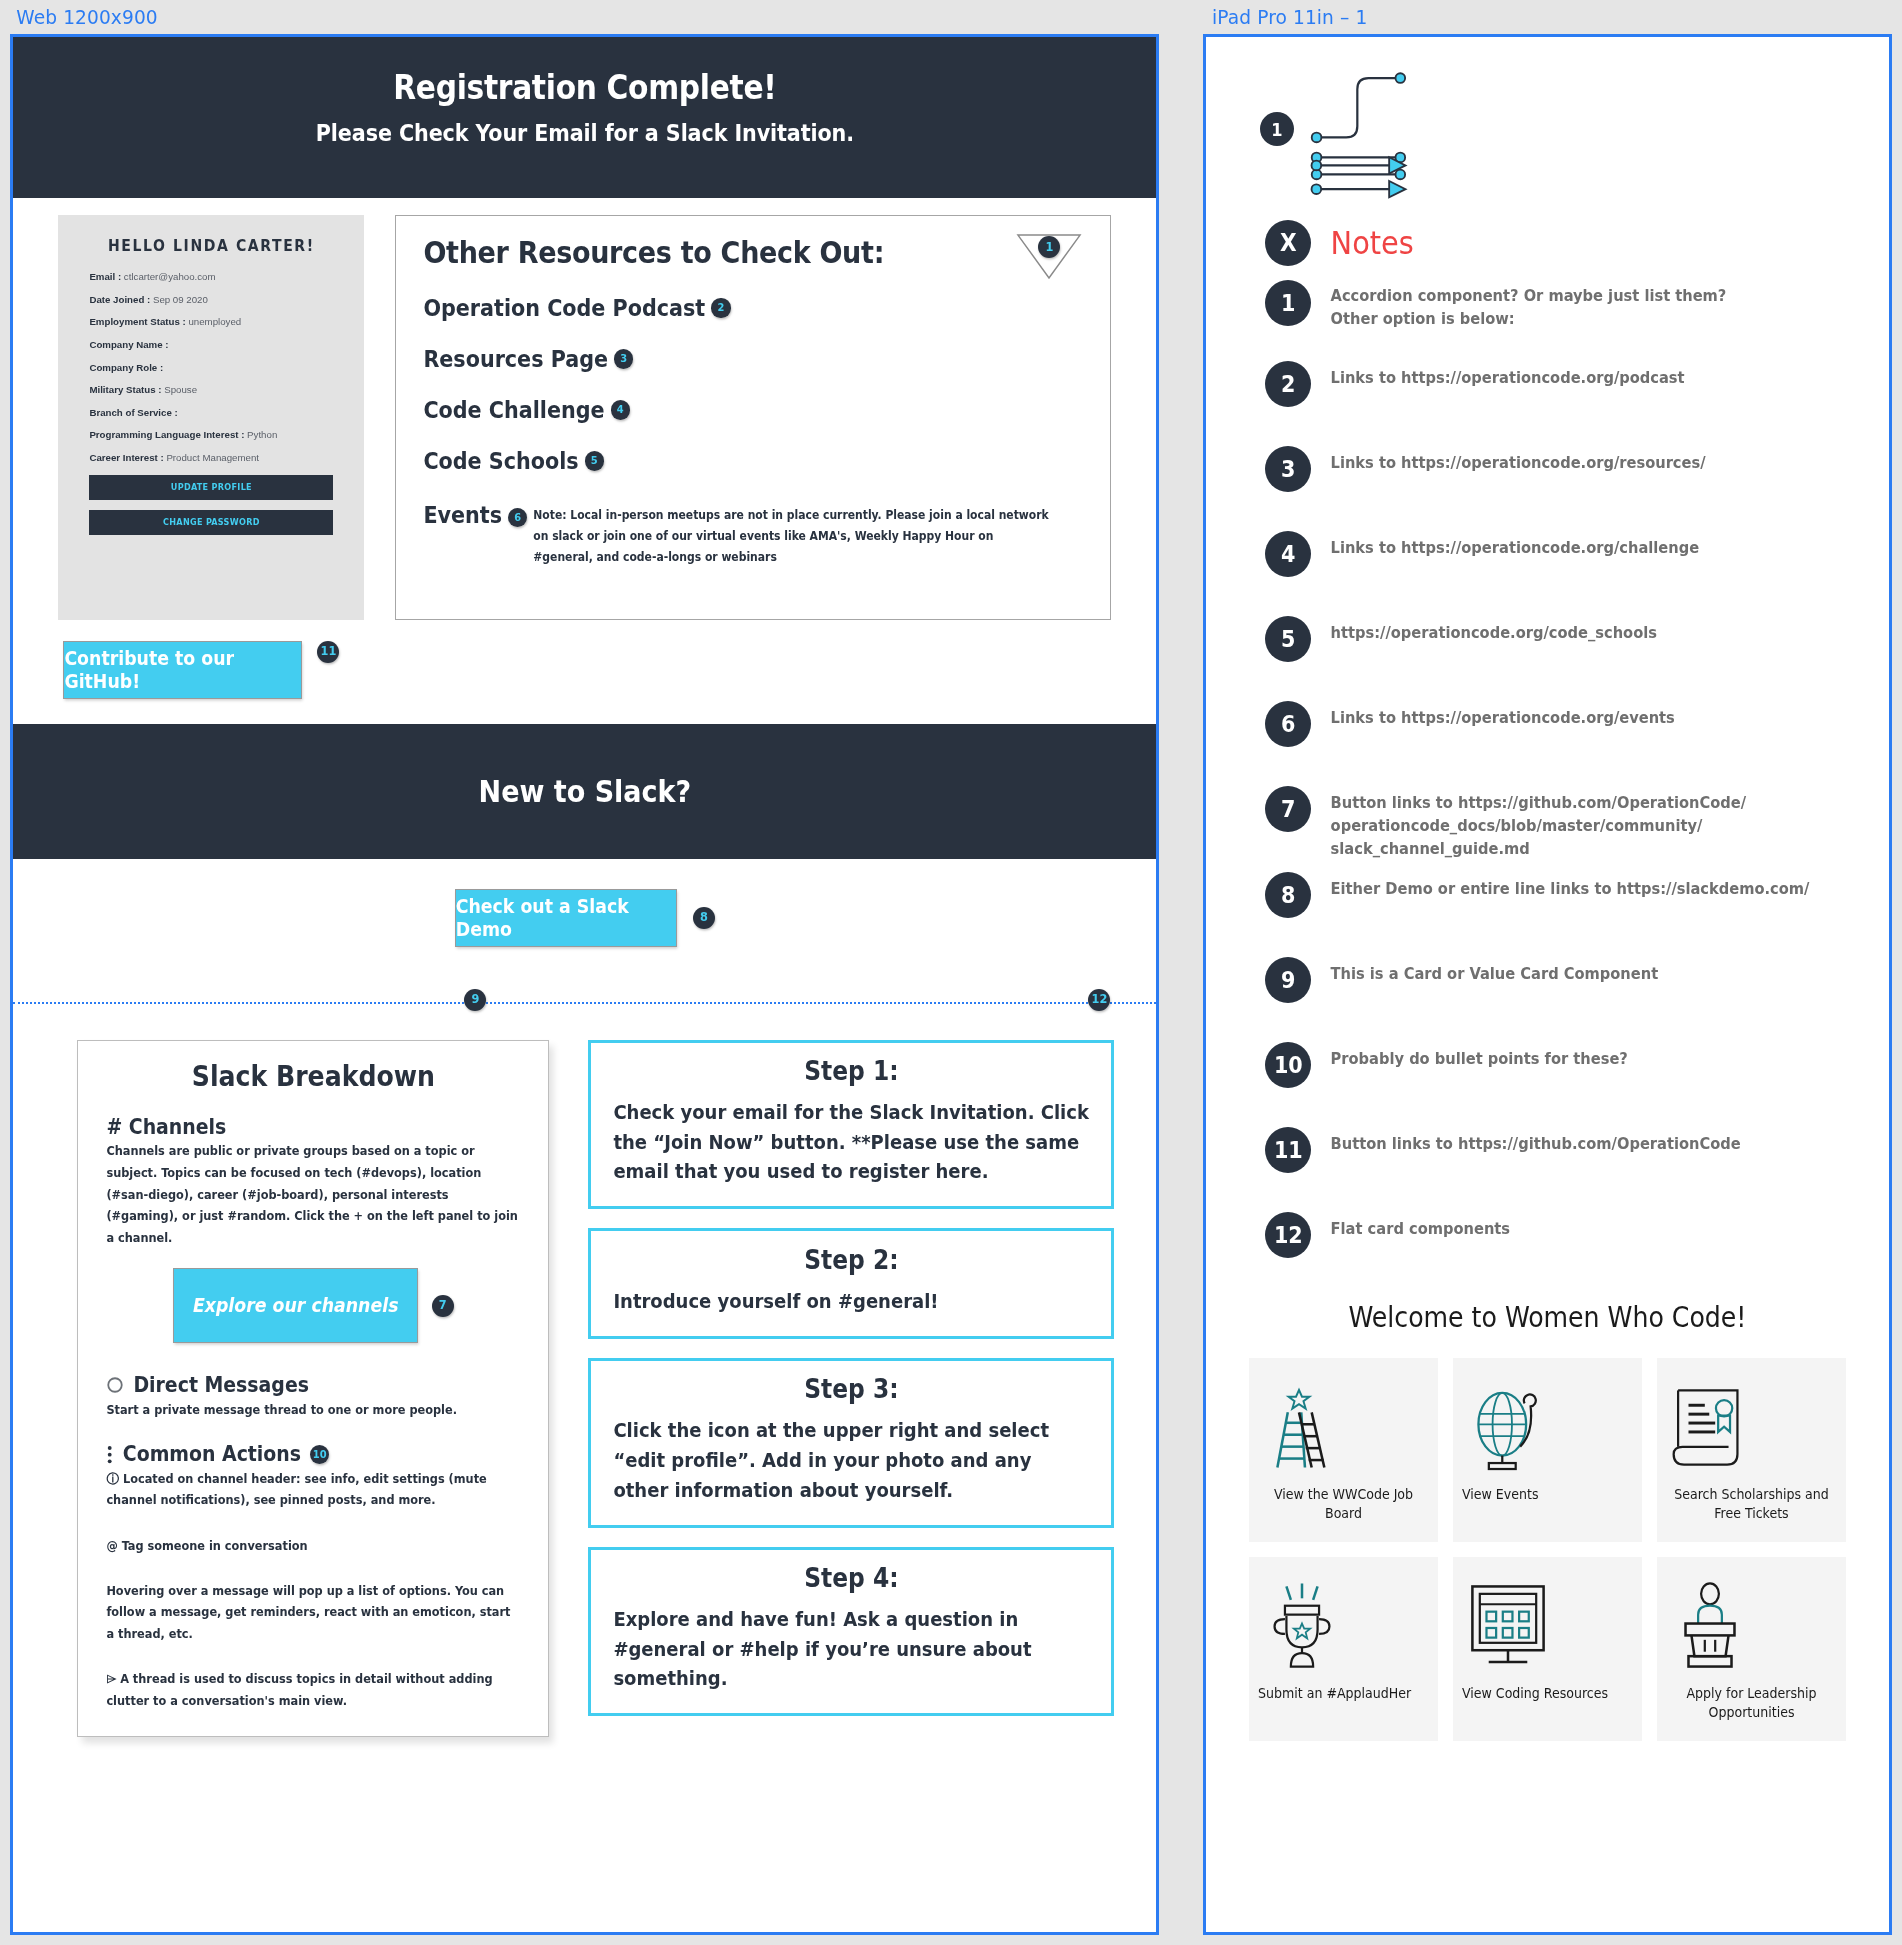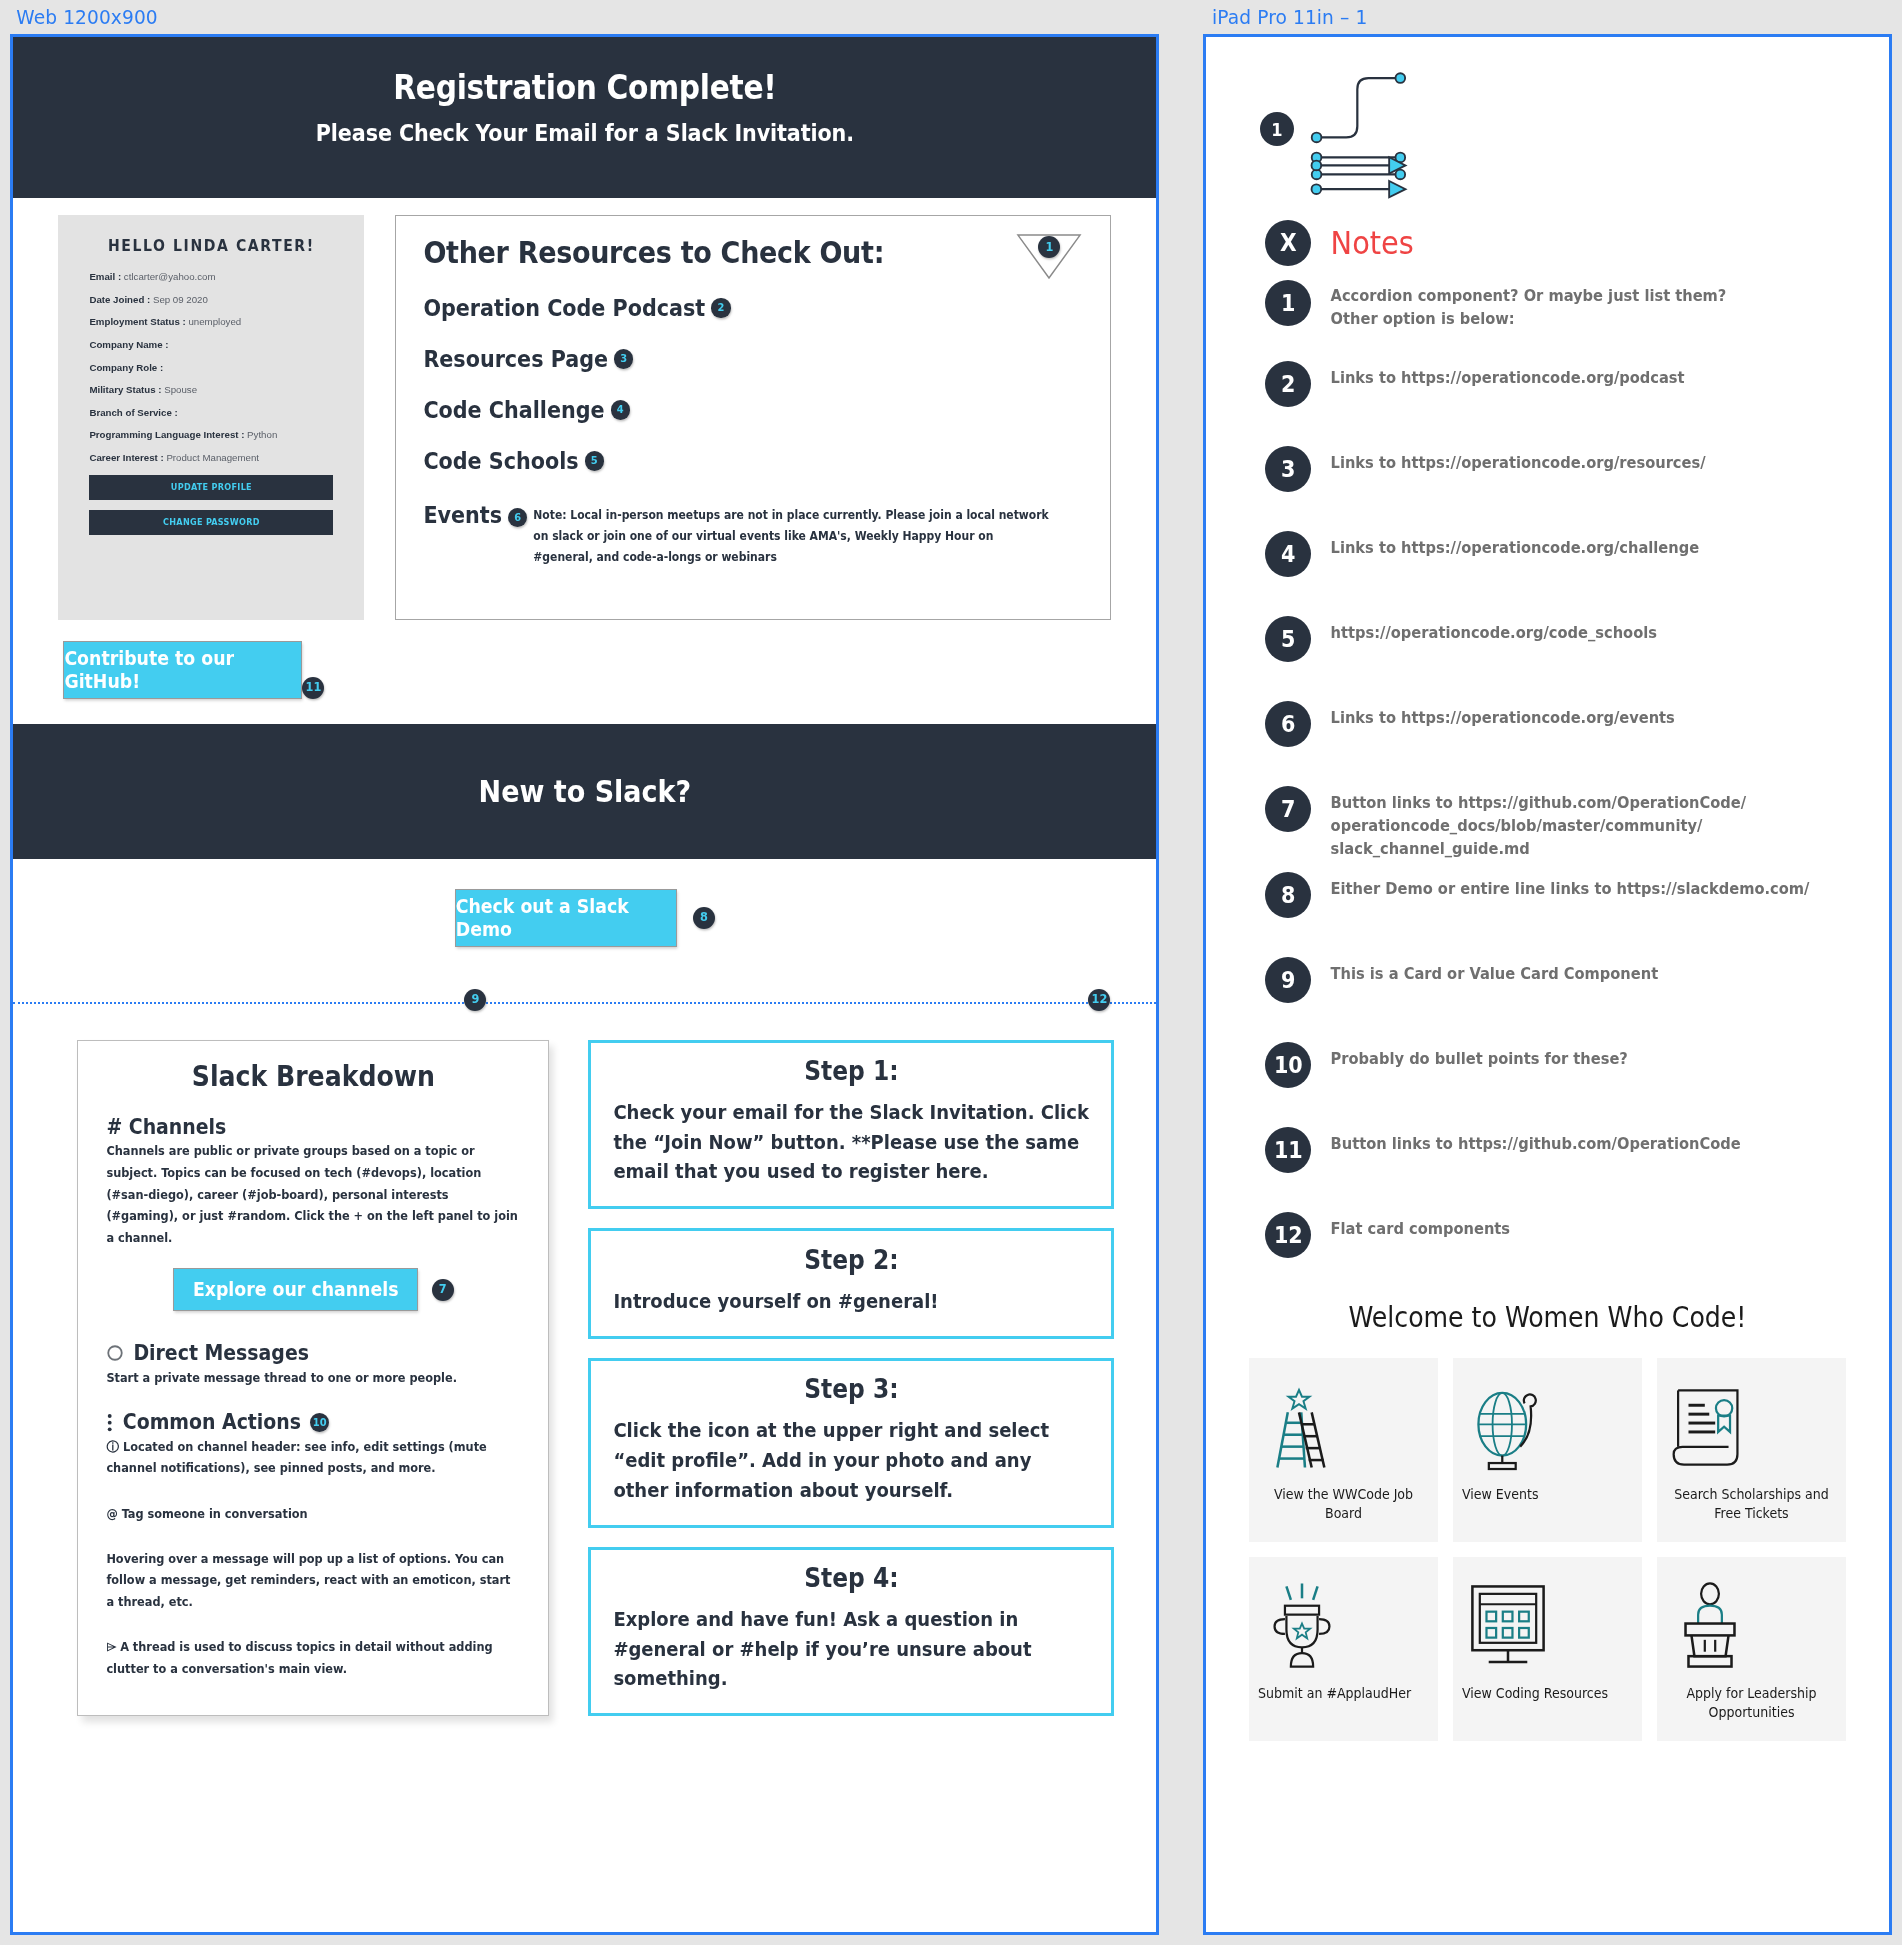--- a/index.html
+++ b/index.html
@@ -120,21 +120,21 @@
   .cyan-btn {
     background: #43cdf0; color: #ffffff;
     border: 0.7px solid #9a9a9a;
     font-size: 19.3px; font-weight: bold;
     font-family: "DejaVu Sans Condensed", "Liberation Sans Narrow", "Liberation Sans", sans-serif;
     display: flex; align-items: center; justify-content: center;
     cursor: pointer;
     box-shadow: 0.7px 1.5px 3px rgba(0,0,0,.2);
   }
 
-  .github-row { display: flex; align-items: flex-end; padding: 21px 0 25px 50px; }
+  .github-row { display: flex; align-items: flex-start; gap: 15px; padding: 21px 0 25px 50px; }
   #github-btn { width: 239px; height: 58px; }
 
   .demo-row { display: flex; align-items: center; gap: 16.3px; justify-content: center; padding: 30px 0 0 0; }
   #demo-btn { width: 222px; height: 58px; }
 
   
   .dotted-line {
     position: absolute; left: 0; right: 0;
     border-top: 2.2px dotted #2b7cf3;
   }
@@ -150,21 +150,21 @@
     padding: 19.3px 28px 25px 28px;
     box-shadow: 4.5px 6px 7.4px rgba(0,0,0,.12);
     font-family: "DejaVu Sans Condensed", "Liberation Sans Narrow", "Liberation Sans", sans-serif;
     color: #29323f;
   }
   .slack-card h3 { text-align: center; font-size: 28px; font-weight: bold; margin-bottom: 22px; }
   .sc-head { font-size: 21px; font-weight: bold; display: flex; align-items: center; gap: 9px; }
   .sc-body { font-size: 12.6px; font-weight: bold; line-height: 1.72; margin-top: 1.5px; }
   .sc-gap { height: 22px; }
   .explore-row { display: flex; align-items: center; gap: 13.4px; justify-content: center; margin: 19.3px 0 30px 0; }
-  #explore-btn { width: 245px; height: 43px; }
+  #explore-btn { width: 245px; height: 75px; font-style: italic; }
 
   .steps-col { flex: 1; display: flex; flex-direction: column; gap: 19.3px; }
   .step-card {
     border: 3px solid #43cdf0;
     background: #fff;
     padding: 13.4px 22px 19.3px 22px;
     font-family: "DejaVu Sans Condensed", "Liberation Sans Narrow", "Liberation Sans", sans-serif;
     color: #29323f;
   }
   .step-card h4 { text-align: center; font-size: 26px; font-weight: bold; margin-bottom: 12px; }

